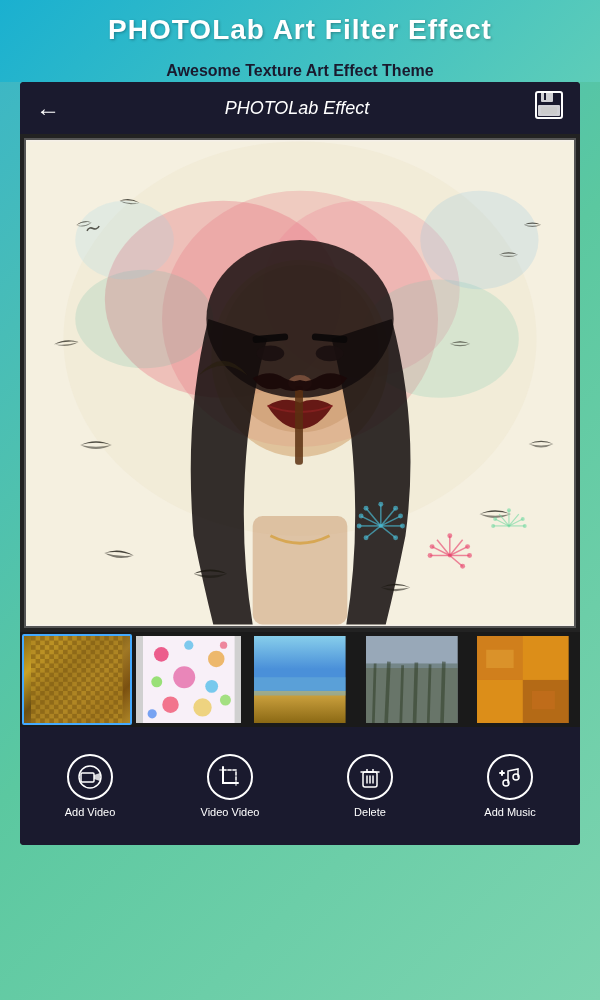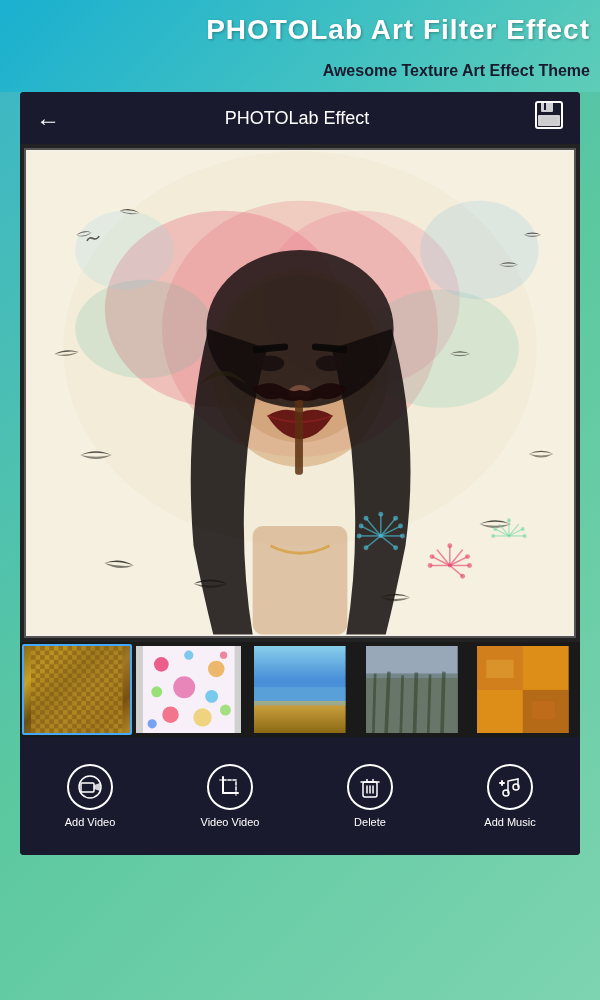--- a/index.html
+++ b/index.html
@@ -8,22 +8,22 @@
       width: 600px;
       height: 1000px;
       overflow: hidden;
       font-family: Arial, sans-serif;
       background: linear-gradient(135deg, #3ab5c8 0%, #5bc8a0 50%, #7dd4b0 100%);
     }
 
     
     .header-banner {
       background: linear-gradient(135deg, #1ab0d0 0%, #5ecdb8 100%);
-      padding: 14px 10px 12px;
-      text-align: right;
+      padding: 14px 10px 2px;
+      text-align: center;
     }
 
     .app-title {
       color: #fff;
       font-size: 28px;
       font-weight: 900;
       text-shadow: 1px 1px 3px rgba(0,0,0,0.3);
       letter-spacing: 1px;
     }
 
@@ -51,20 +51,21 @@
       padding: 10px 16px;
       height: 52px;
     }
 
     .toolbar-title {
       color: #fff;
       font-size: 18px;
       font-weight: 400;
       flex: 1;
       text-align: center;
+      font-style: italic;
     }
 
     .back-arrow {
       color: #fff;
       font-size: 24px;
       cursor: pointer;
       line-height: 1;
     }
 
     .save-icon {

